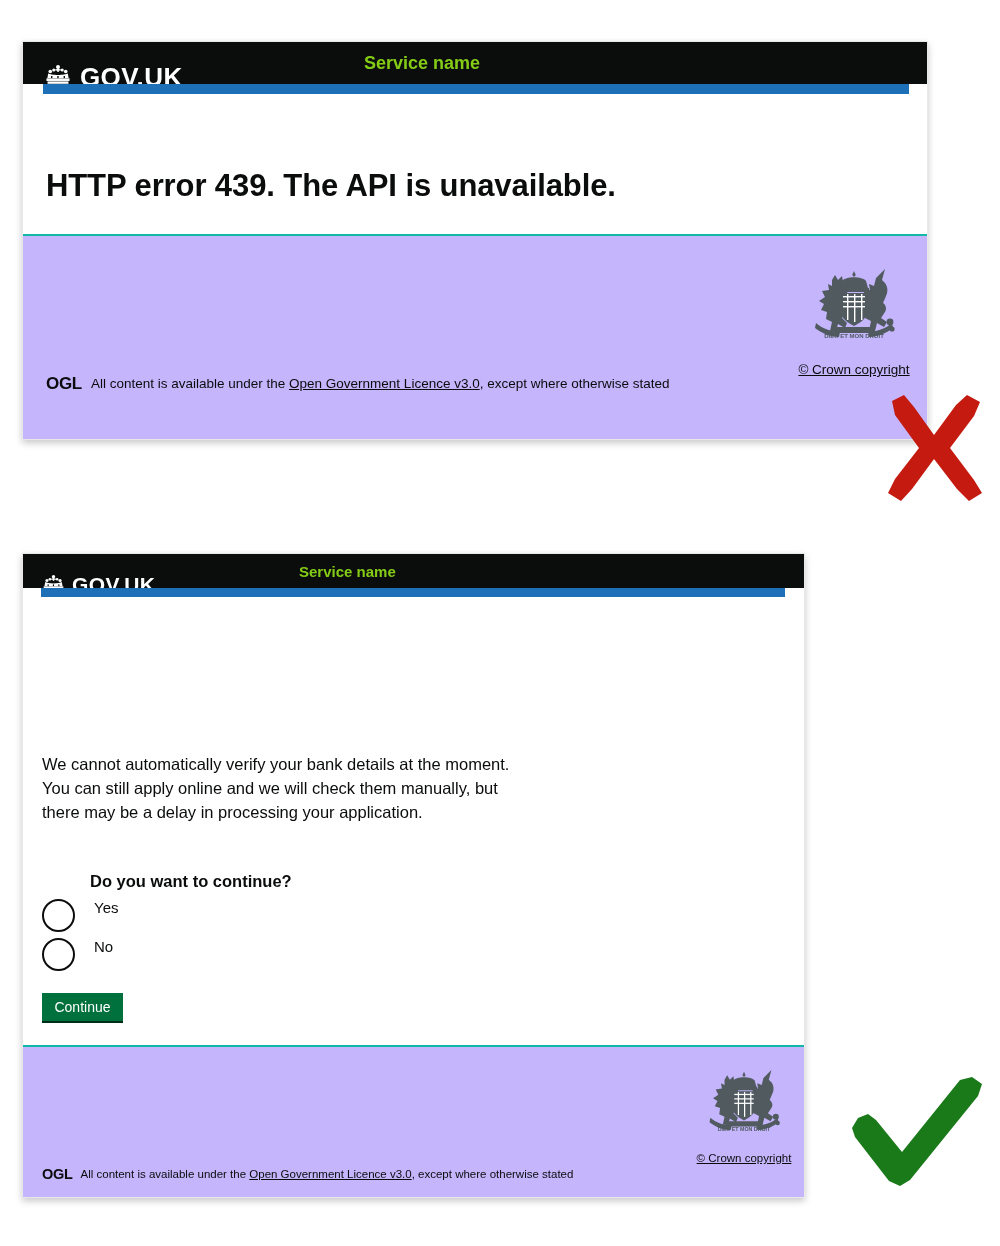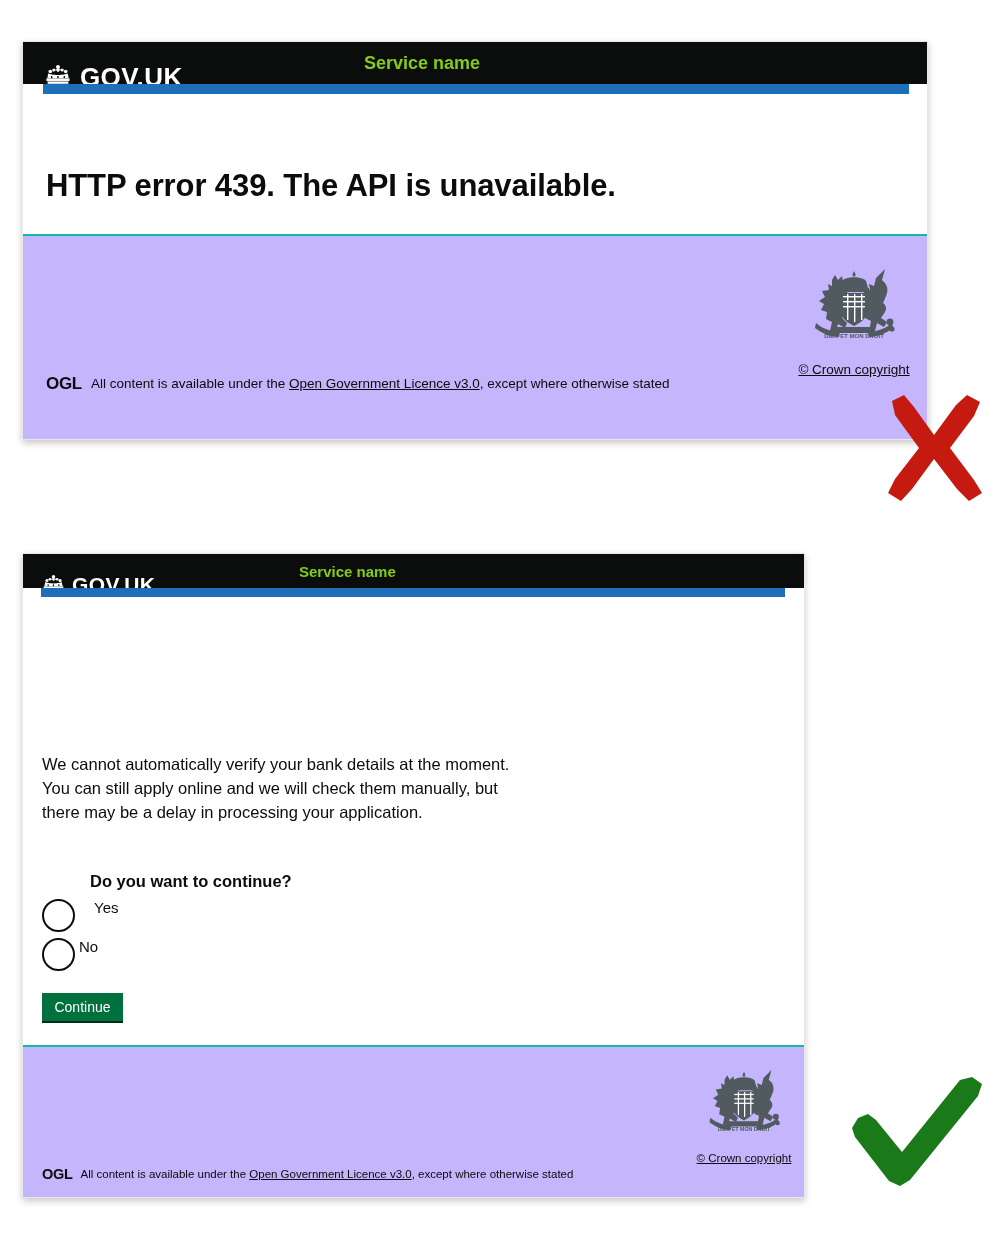--- a/index.html
+++ b/index.html
@@ -272,21 +272,21 @@
 
     <p class="q-legend" style="position:absolute; left:19px; top:284px; font-size:16.5px;margin-left:48px;">Do you want to continue?</p>
 
     <div class="radio-row" style="position:absolute; left:19px; top:311px;">
       <span class="radio-circle" style="width:33px; height:33px;"></span>
       <span class="radio-label" style="margin-left:19px; font-size:15px;">Yes</span>
     </div>
 
     <div class="radio-row" style="position:absolute; left:19px; top:350px;">
       <span class="radio-circle" style="width:33px; height:33px;"></span>
-      <span class="radio-label" style="margin-left:4px; font-size:15px;">No</span>
+      <span class="radio-label" style="margin-left:19px; font-size:15px;">No</span>
     </div>
 
     <button class="btn-continue" style="position:absolute; left:19px; top:405px; width:81px; height:28px; font-size:14px; line-height:28px; padding:0;">Continue</button>
   </div>
 
   <div class="govuk-footer" style="position:absolute; left:0; top:491px; right:0; bottom:0;">
 
     <div class="crest-block" style="left:657px; top:22px; width:128px;">
       <svg width="92" height="78" viewBox="0 0 104 88" aria-hidden="true">
         <g fill="#505a5f">

